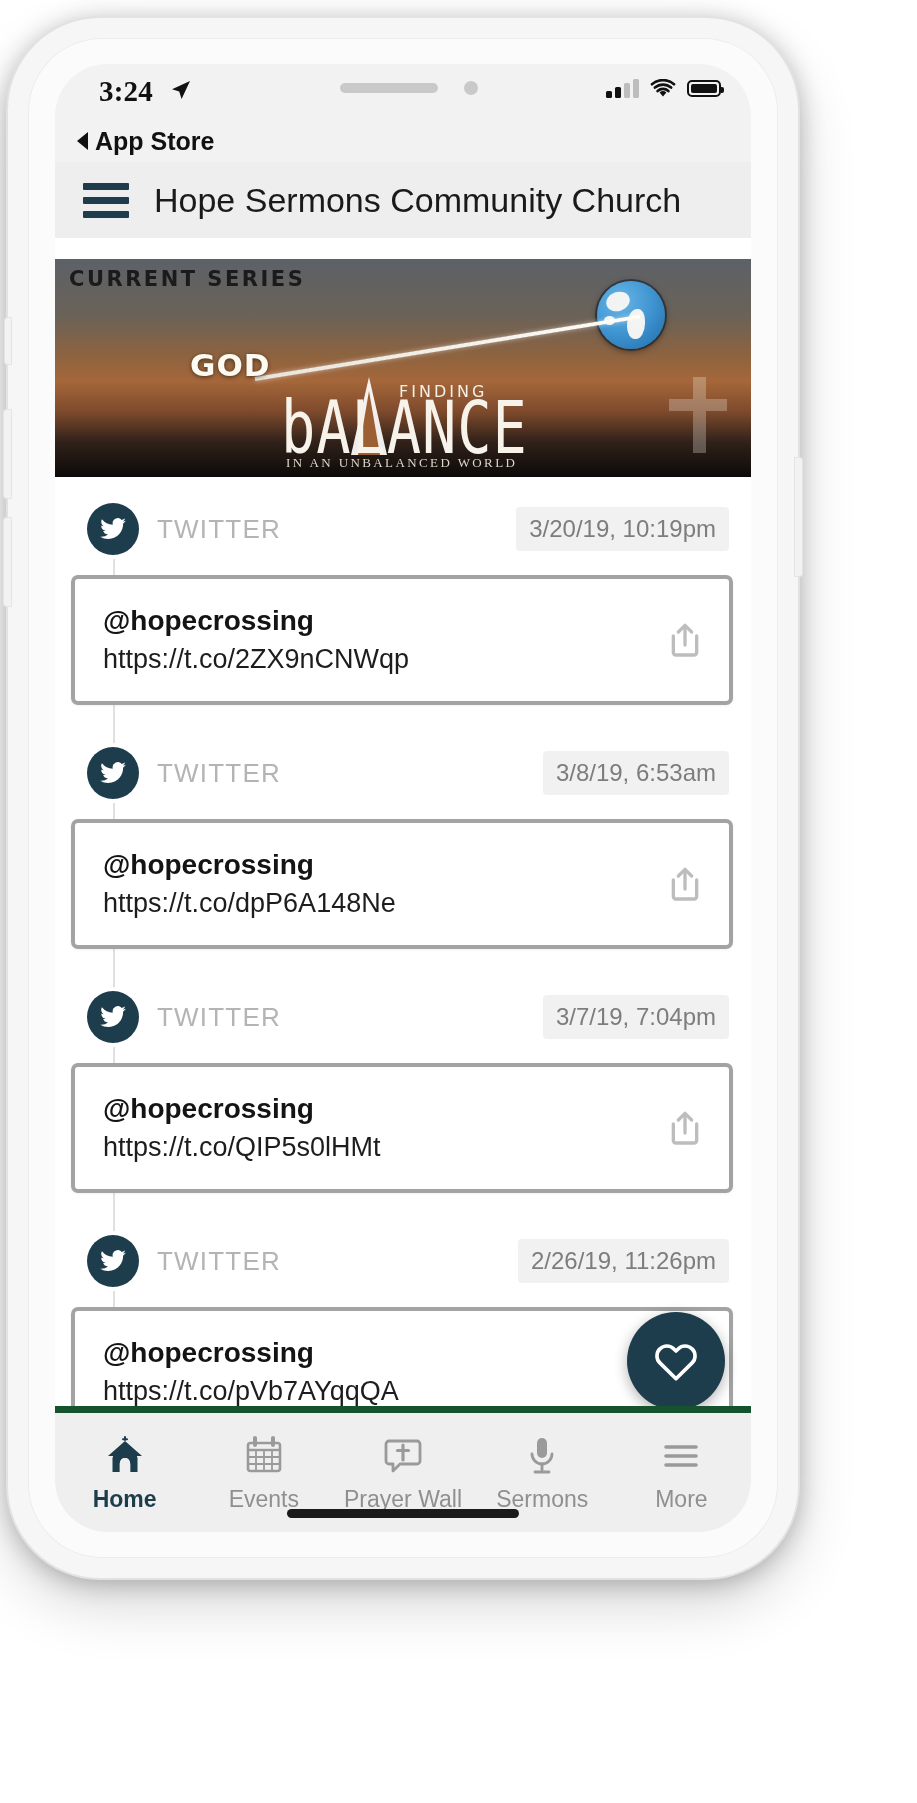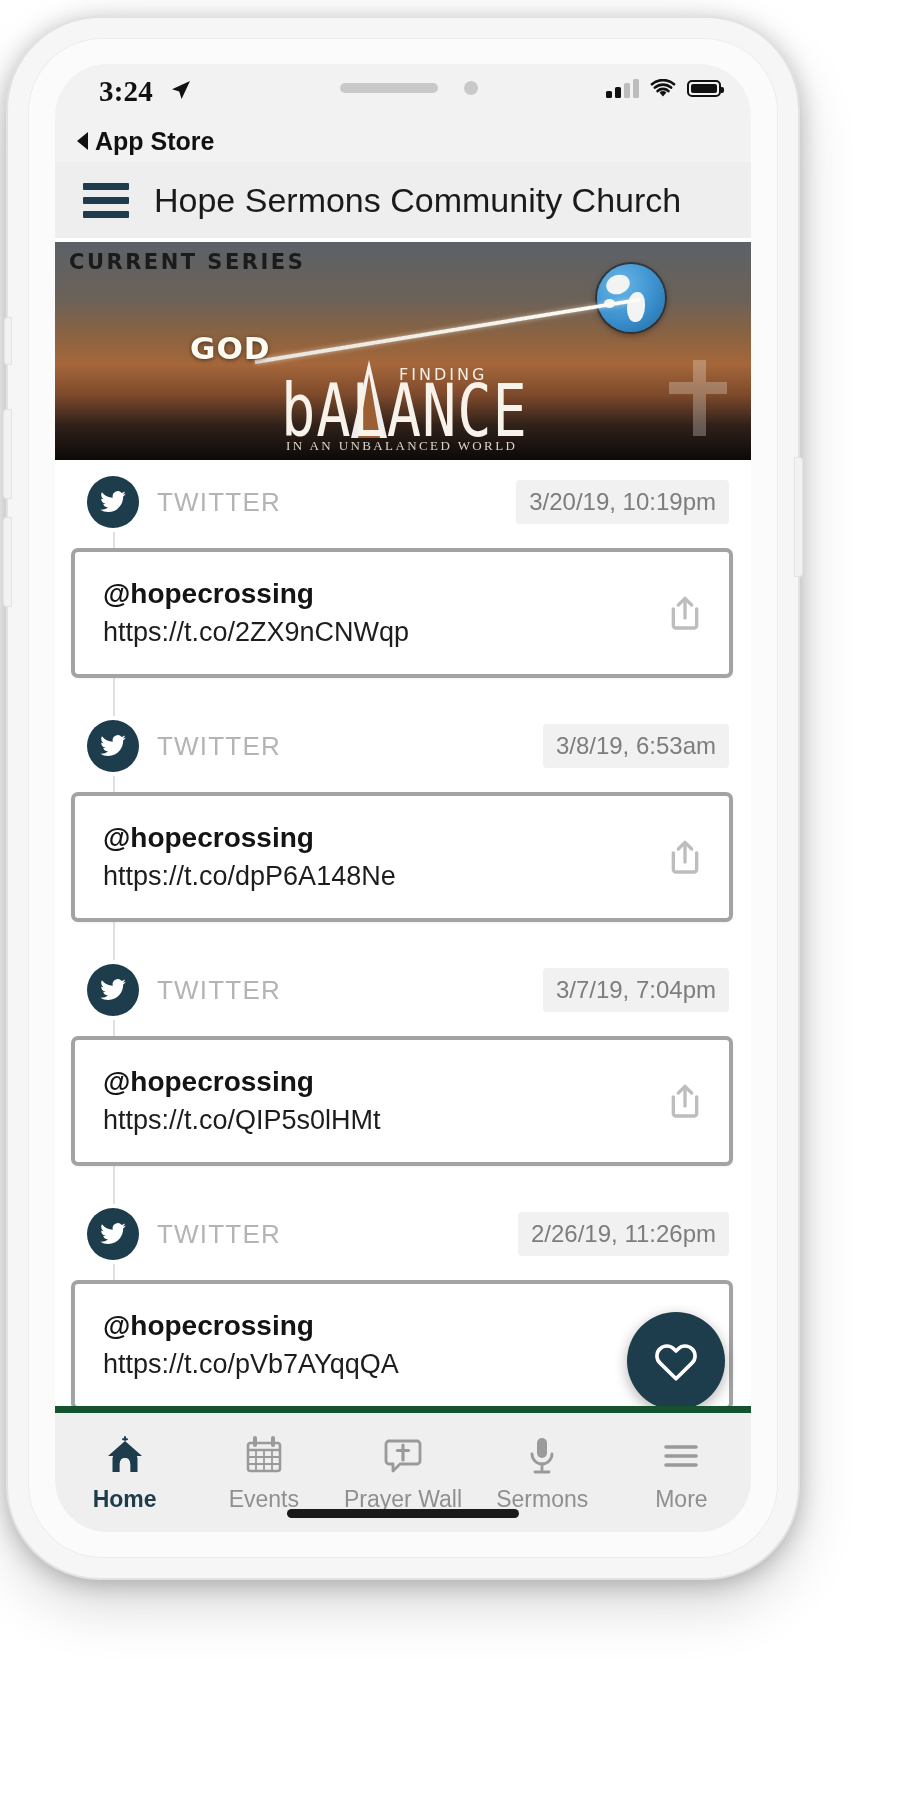--- a/index.html
+++ b/index.html
@@ -148,21 +148,21 @@
   
   #content {
     position: absolute; left: 0; top: 174px; right: 0; bottom: 126px;
     background: #ffffff;
     overflow: hidden;
   }
 
   
   #series-banner {
     position: relative;
-    margin: 4px 0 0 0;
+    margin: 21px 0 0 0;
     width: 100%; height: 218px;
     background:
       linear-gradient(to bottom,
         #5c6168 0%,
         #6b6258 26%,
         #8d6340 44%,
         #a5673a 56%,
         #7e4a2c 70%,
         #30211a 84%,
         #0c0908 100%);
@@ -242,21 +242,21 @@
     width: 62px; height: 76px;
     opacity: .30;
   }
   #banner-cross::before, #banner-cross::after {
     content: ""; position: absolute; background: #e9e4da;
   }
   #banner-cross::before { left: 26px; top: 0;  width: 13px; height: 76px; }
   #banner-cross::after  { left: 2px;  top: 22px; width: 58px; height: 12px; }
 
   
-  #feed { position: relative; padding-top: 8px; }
+  #feed { position: relative; padding-top: 18px; }
   #timeline-rail {
     position: absolute; left: 58px; top: 40px; bottom: 0;
     width: 2px; background: #e0e0e0;
   }
   .feed-item { position: relative; }
   .feed-header {
     position: relative;
     display: flex; align-items: center;
     height: 68px;
     padding-left: 32px;

